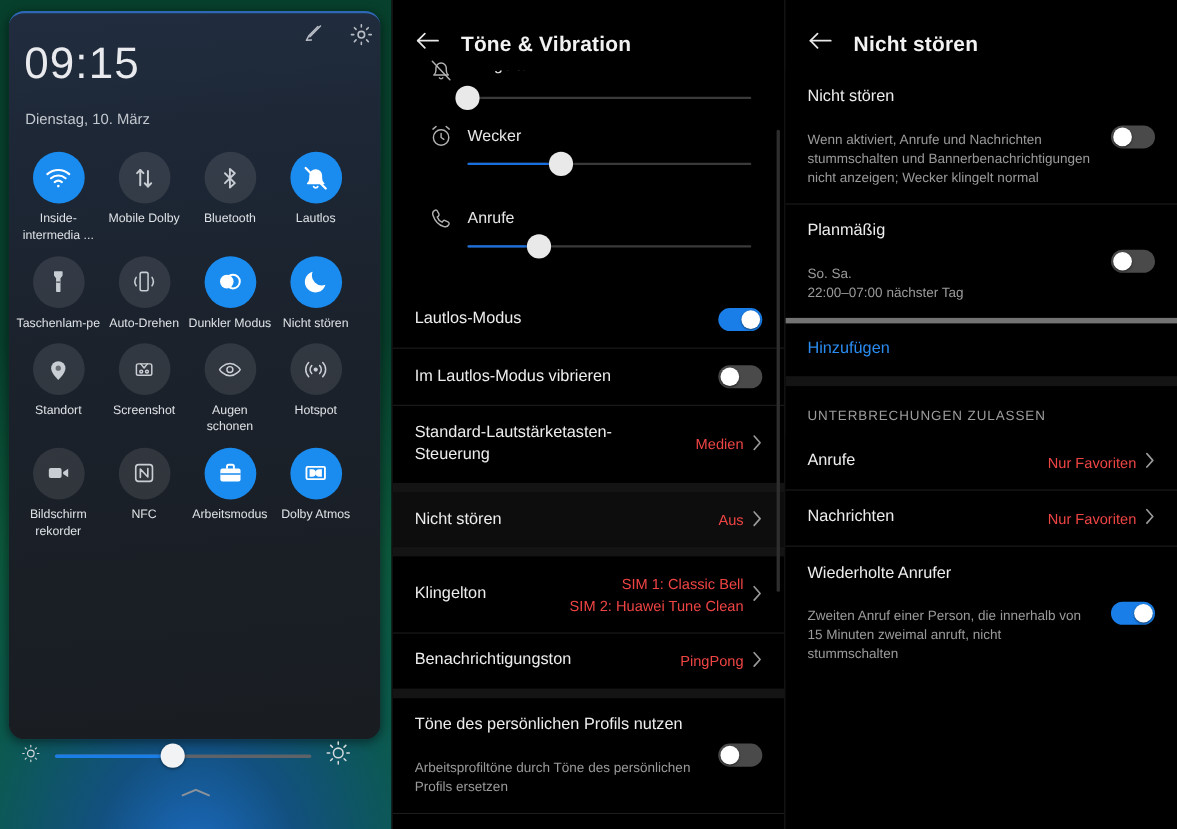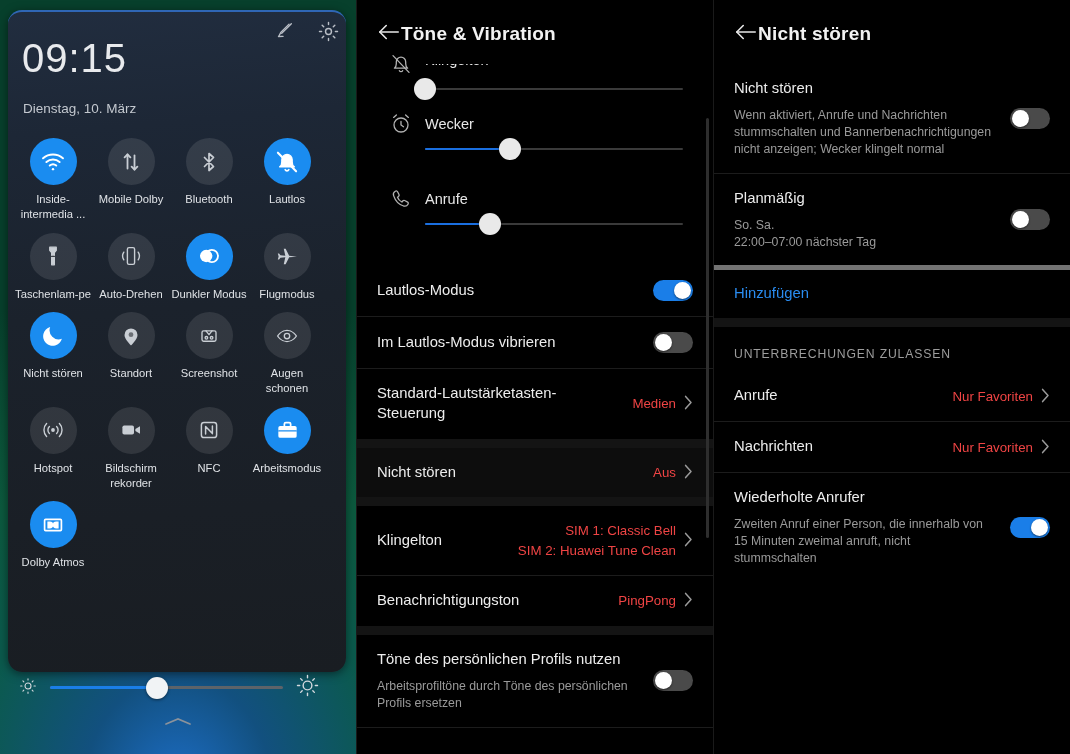--- a/index.html
+++ b/index.html
@@ -38,21 +38,21 @@
   .br-track { position:relative; flex:1; height:3px; background:#5d6369; border-radius:2px; }
   .br-fill { position:absolute; left:0; top:0; height:3px; width:46%; background:#1a7ee8; border-radius:2px; }
   .br-knob { position:absolute; left:46%; top:50%; width:22px; height:22px; margin-left:-11px;
     margin-top:-11px; border-radius:50%; background:#f1f3f5; box-shadow:0 1px 3px rgba(0,0,0,.5); }
   .handle { position:absolute; left:50%; bottom:22px; transform:translateX(-50%); }
 
   
   .panel { position:relative; height:754px; background:#000; overflow:hidden; }
   .panel2 { width:357px; border-left:1px solid #1a1a1a; }
   .panel3 { width:357px; border-left:1px solid #1a1a1a; }
-  .appbar { display:flex; align-items:center; padding:16px 0 0 20px; height:52px; }
+  .appbar { display:flex; align-items:flex-end; gap:18px; padding:16px 0 0 20px; height:52px; }
   .appbar .title { font-size:19px; color:#f2f2f2; font-weight:600; letter-spacing:.2px; }
 
   
   .volblock { padding:0 22px 0 0; }
   .volrow { display:flex; align-items:flex-end; gap:0; padding-left:20px; position:relative; }
   .volicon { width:48px; flex:0 0 48px; display:flex; align-items:center; justify-content:center;
     padding-bottom:14px; }
   .volbody { flex:1; padding-right:8px; }
   .vollabel { font-size:14.5px; color:#e6e6e6; margin-bottom:16px; }
   .strack { position:relative; height:2px; background:#3a3a3a; border-radius:2px; }
@@ -61,21 +61,21 @@
     border-radius:50%; background:#e9e9e9; box-shadow:0 1px 3px rgba(0,0,0,.6); }
 
   .rowsec { background:#000; }
   .rowsec.alt { background:#0d0d0d; }
   .secgap { height:9px; background:#141414; }
   .row { display:flex; align-items:center; justify-content:space-between;
     padding:15px 20px 15px 20px; border-top:1px solid #1c1c1c; cursor:pointer; }
   .row.first { border-top:none; }
   .row-main { flex:1; padding-right:14px; }
   .row-title { font-size:14.8px; color:#ededed; line-height:1.34; }
-  .row-sub { font-size:12.3px; color:#9a9a9a; line-height:1.38; margin-top:8px; }
+  .row-sub { font-size:12.3px; color:#9a9a9a; line-height:1.38; margin-top:20px; }
   .row-right { display:flex; align-items:center; gap:8px; flex:0 0 auto; }
   .row-val { font-size:13.3px; color:#ef4444; text-align:right; line-height:1.45; }
   .chev { color:#9a9a9a; font-size:15px; line-height:1; }
 
   .sw { width:40px; height:21px; border-radius:11px; position:relative; flex:0 0 auto; }
   .sw.off { background:#4a4a4a; }
   .sw.on  { background:#1a7ee8; }
   .sw .knob { position:absolute; top:2px; width:17px; height:17px; border-radius:50%;
     background:#fff; box-shadow:0 1px 2px rgba(0,0,0,.5); }
   .sw.off .knob { left:2px; }
@@ -182,28 +182,20 @@
         <div class="tile">
           <div class="tcircle on">
             <svg width="26" height="26" viewBox="0 0 24 24" fill="none" stroke="#ffffff" stroke-width="1.6" stroke-linecap="round" stroke-linejoin="round">
               <circle cx="9.4" cy="12" r="5.7" fill="#ffffff" stroke="none"></circle>
               <circle cx="14.6" cy="12" r="5.7" fill="none" stroke="#ffffff" stroke-width="1.7"></circle>
             </svg>
           </div>
           <div class="tlabel">Dunkler Modus</div>
         </div>
         <div class="tile">
-          <div class="tcircle">
-            <svg width="25" height="25" viewBox="0 0 24 24" fill="none" stroke="#c9ced4" stroke-width="1.4" stroke-linecap="round" stroke-linejoin="round">
-              <path d="M21 12.2 13.6 12.7 10.2 19.4 8.4 19.4 9.9 12.8 5.2 13.1 3.9 15 2.7 15 3.5 12 2.7 9 3.9 9 5.2 10.9 9.9 11.2 8.4 4.6 10.2 4.6 13.6 11.3z" fill="#c9ced4" stroke="none"></path>
-            </svg>
-          </div>
-          <div class="tlabel">Flugmodus</div>
-        </div>
-        <div class="tile">
           <div class="tcircle on">
             <svg width="26" height="26" viewBox="0 0 24 24" fill="none" stroke="#ffffff" stroke-width="1.5" stroke-linecap="round" stroke-linejoin="round">
               <path d="M20.2 14.6A8.4 8.4 0 0 1 9.4 3.8a8.8 8.8 0 1 0 10.8 10.8z" fill="#ffffff" stroke="none"></path>
             </svg>
           </div>
           <div class="tlabel">Nicht stören</div>
         </div>
         <div class="tile">
           <div class="tcircle">
             <svg width="24" height="24" viewBox="0 0 24 24" fill="none" stroke="#c9ced4" stroke-width="1.4" stroke-linecap="round" stroke-linejoin="round">

